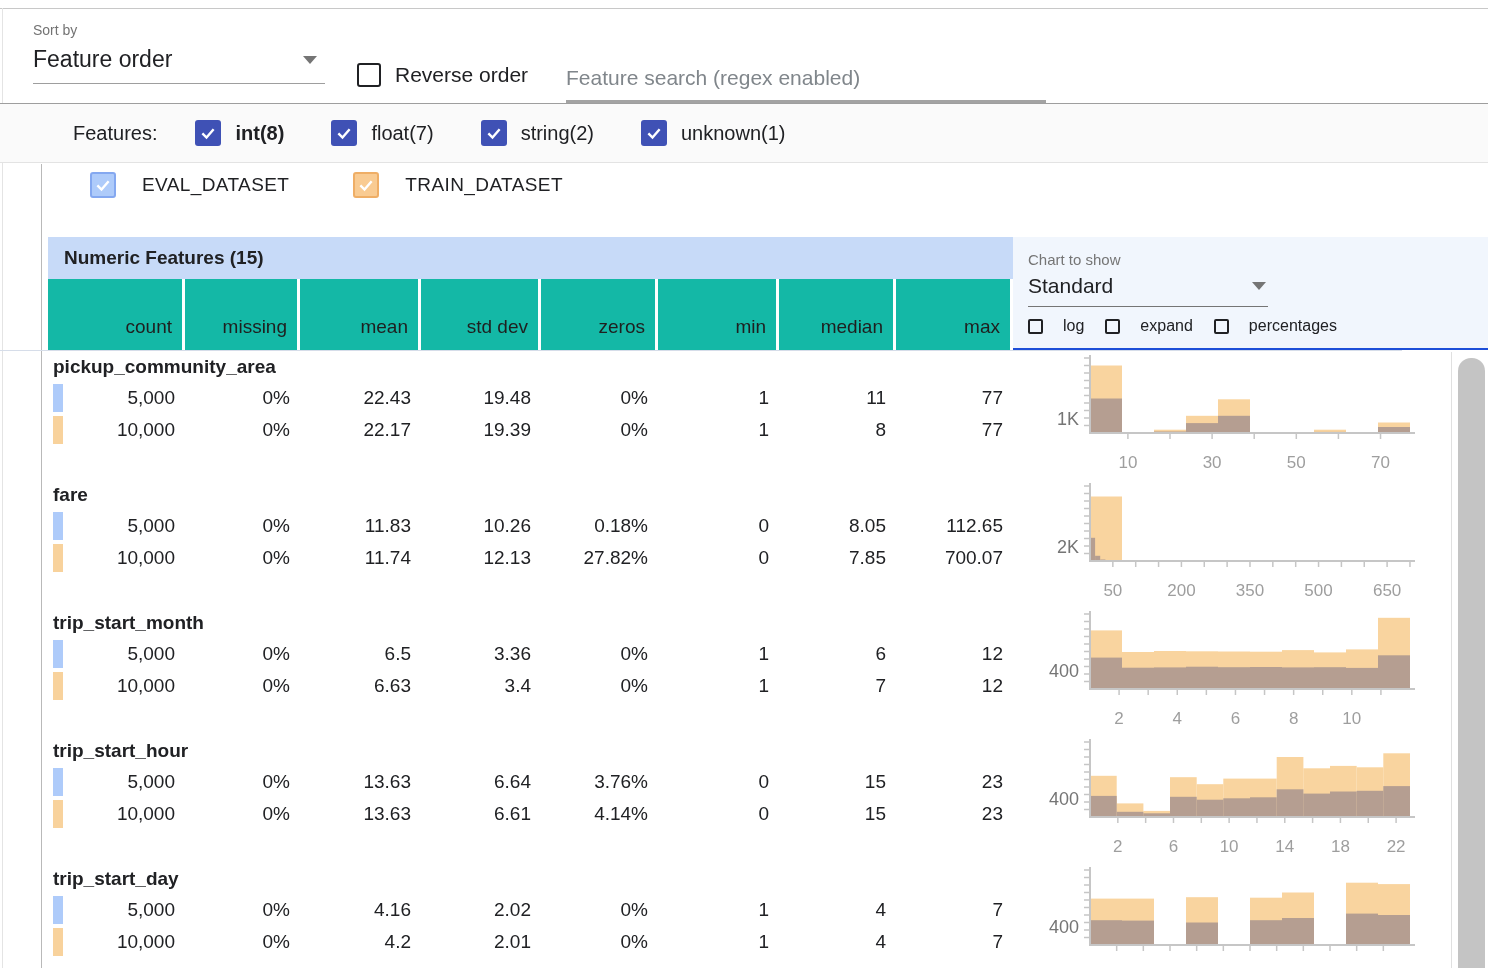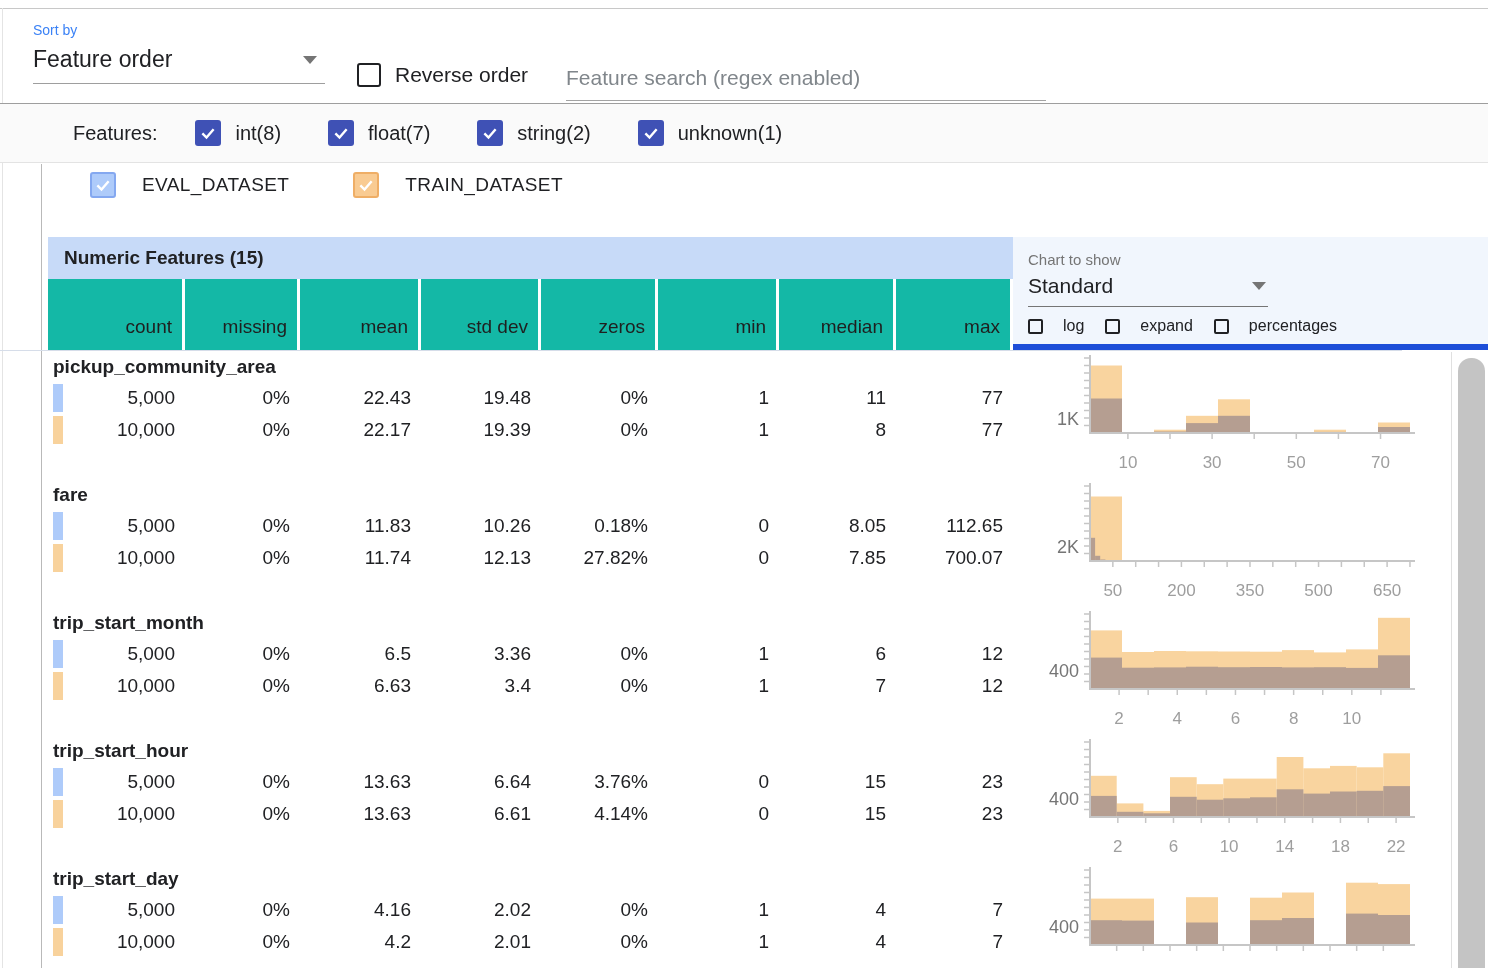--- a/index.html
+++ b/index.html
@@ -4,39 +4,39 @@
 <style>
   * { margin:0; padding:0; box-sizing:border-box; }
   html,body { width:1488px; height:968px; overflow:hidden; background:#fff;
     font-family:"Liberation Sans","DejaVu Sans",sans-serif; color:#202124; }
   .hline { position:absolute; left:0; right:0; height:1px; }
   .vline { position:absolute; width:1px; }
 
   
   .toolbar { position:absolute; top:8px; left:0; right:0; height:95px; }
   .sortby { position:absolute; left:33px; top:14px; width:292px; }
-  .sortby .small-label { font-size:14px; color:#3b82f6; }
+  .sortby .small-label { font-size:14px; color:#737373; }
   .sortby .select { position:relative; margin-top:8px; font-size:23px; color:#202124;
     border-bottom:1px solid #9e9e9e; padding-bottom:10px; cursor:pointer; }
   .tri-down { position:absolute; right:8px; top:10px; width:0; height:0;
     border-left:7px solid transparent; border-right:7px solid transparent; border-top:8px solid #757575; }
   .reverse { position:absolute; left:357px; top:55px; display:flex; align-items:center; gap:14px; cursor:pointer; }
   .cb-outline { width:24px; height:24px; border:2.5px solid #202124; border-radius:3px; background:#fff; }
   .reverse .lbl { font-size:21px; }
   .searchbox { position:absolute; left:566px; top:52px; width:480px; }
-  .searchbox input { width:100%; border:none; outline:none; border-bottom:1px solid #a3a3a3;
+  .searchbox input { width:100%; border:none; outline:none; border-bottom:5px solid #a3a3a3;
     font-size:21px; padding:6px 0 10px 0; font-family:inherit; color:#202124; background:transparent; }
   .searchbox input::placeholder { color:#80868b; }
 
   
   .filters-row { position:absolute; top:103px; left:0; right:0; height:60px; background:#fafafa;
     border-top:1px solid #9e9e9e; border-bottom:1px solid #e3e3e3; display:flex; align-items:center;padding-left:40px; }
   .filters-row .row-label { font-size:20px; margin-left:33px; font-weight:500; }
   .filter-item { display:flex; align-items:center; gap:14px; margin-left:47px; cursor:pointer; }
-  .filter-item:first-of-type { margin-left:38px; }
+  .filter-item:first-of-type { margin-left:38px;font-weight:bold; }
   .cb { width:26px; height:26px; border-radius:3px; display:flex; align-items:center; justify-content:center; }
   .cb svg { width:18px; height:18px; }
   .filter-item .lbl { font-size:20px; }
 
   
   .legend-row { position:absolute; top:172px; left:90px; display:flex; gap:64px; }
   .legend-item { display:flex; align-items:center; gap:26px; cursor:pointer; }
   .legend-item .lbl { font-size:19px; letter-spacing:.4px; }
 
   
@@ -51,21 +51,21 @@
   .headers-underline { position:absolute; top:113px; left:0; width:1402px; height:1px; background:#d6dde9; }
   .rows-area { position:absolute; top:113px; left:0; right:0; }
   .feature-block { height:128px; padding-top:6px; }
   .feature-name { font-size:19px; font-weight:bold; height:26px; padding-left:5px; }
   .data-row { height:32px; position:relative; align-items:center; }
   .data-row .chip { position:absolute; left:5px; top:2px; width:10px; height:28px; }
   .data-row .cell { text-align:right; padding-right:10px; font-size:19px; }
 
   
   .chart-panel { position:absolute; left:1013px; right:0; top:0; bottom:0; }
-  .chart-controls { height:113px; background:#f1f6fd; border-bottom:6px solid #1d4ed8; padding:14px 0 0 15px; }
+  .chart-controls { height:113px; background:#f1f6fd; border-bottom:2px solid #1d4ed8; padding:14px 0 0 15px; }
   .chart-controls .small-label { font-size:15px; color:#757575; }
   .chart-select { position:relative; width:240px; margin-top:6px; font-size:21px;
     border-bottom:1px solid #757575; padding-bottom:8px; cursor:pointer; }
   .chart-select .tri-down { top:8px; right:2px; }
   .chart-opts { display:flex; align-items:center; gap:21px; margin-top:10px; }
   .chart-opt { display:flex; align-items:center; gap:20px; cursor:pointer; }
   .sq { width:15px; height:15px; border:2px solid #202124; border-radius:2px; background:transparent; }
   .chart-opt .lbl { font-size:16px; }
   .charts-area { position:absolute; top:113px; left:0; width:437px; }
   .chart-block { height:128px; }

